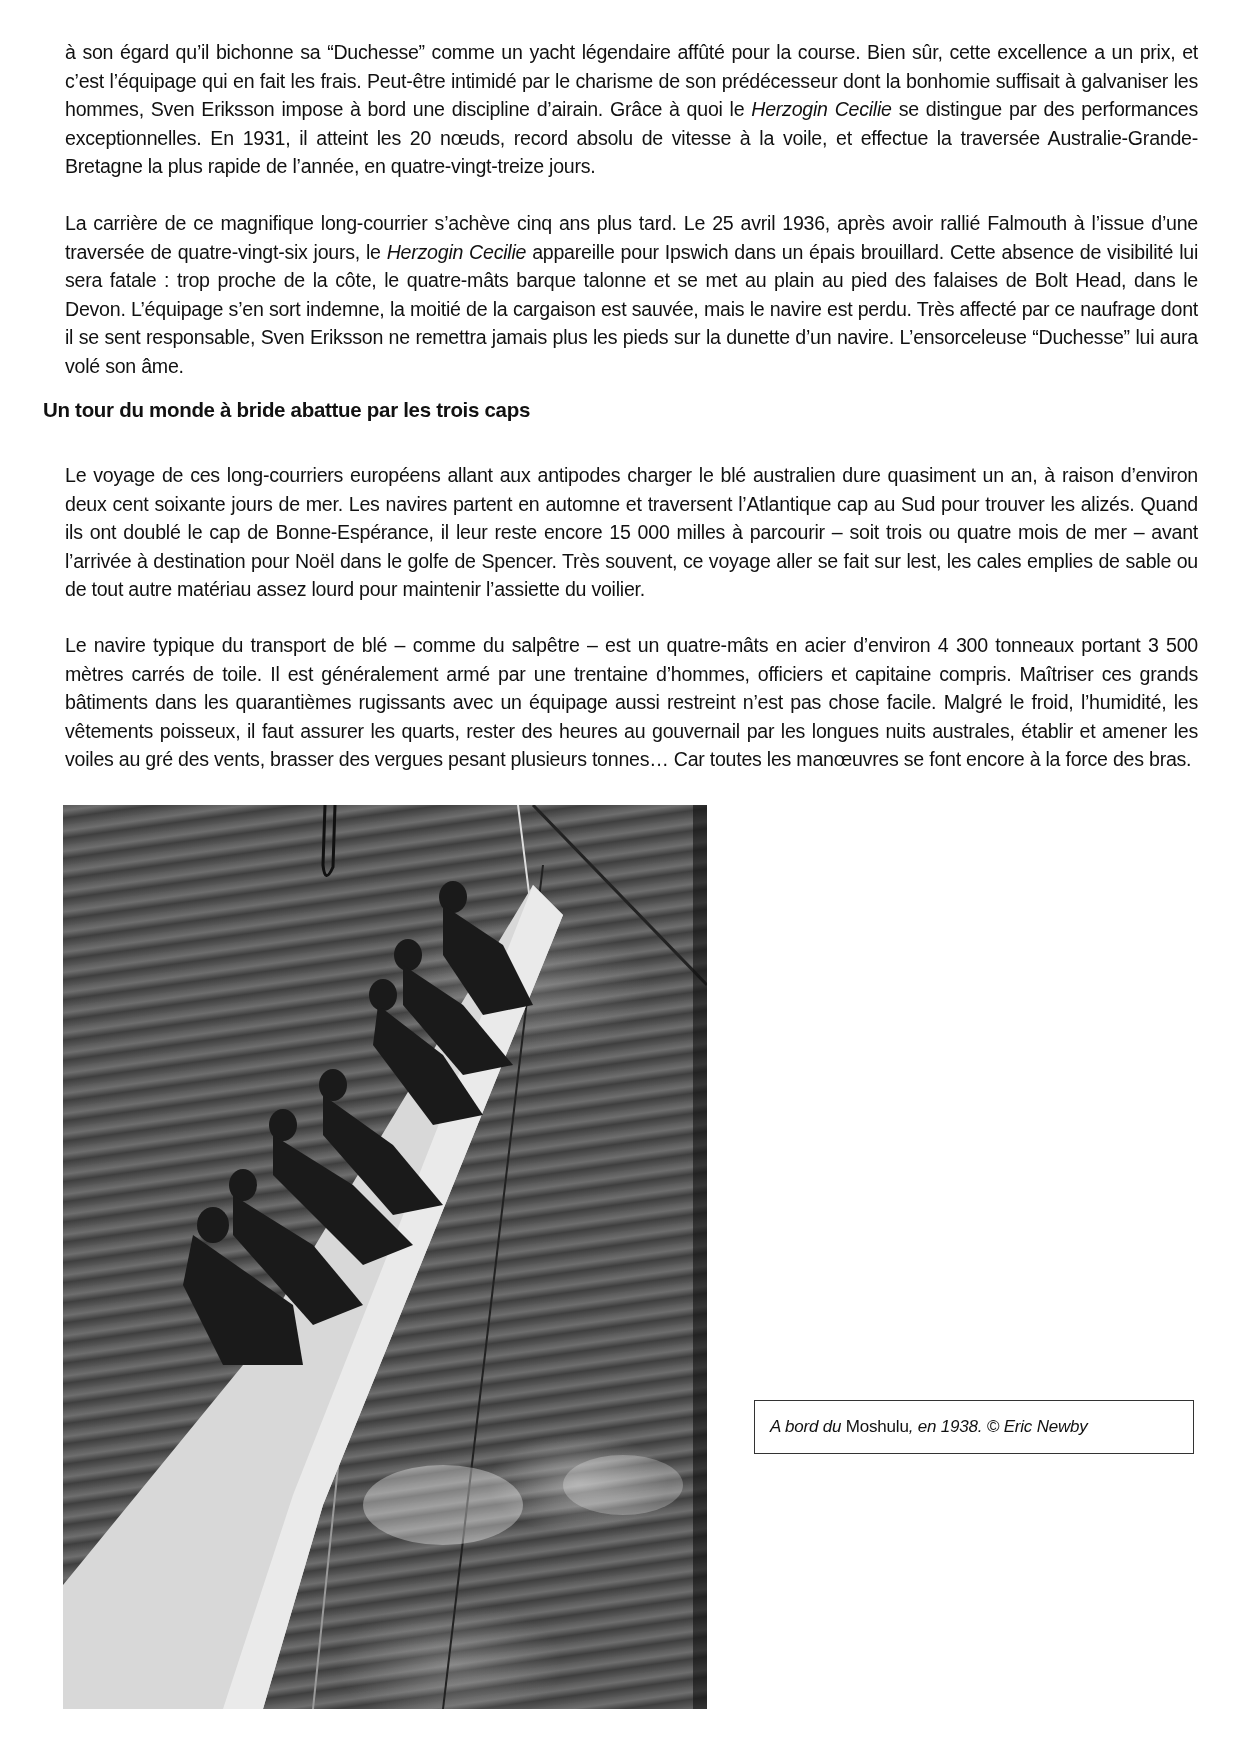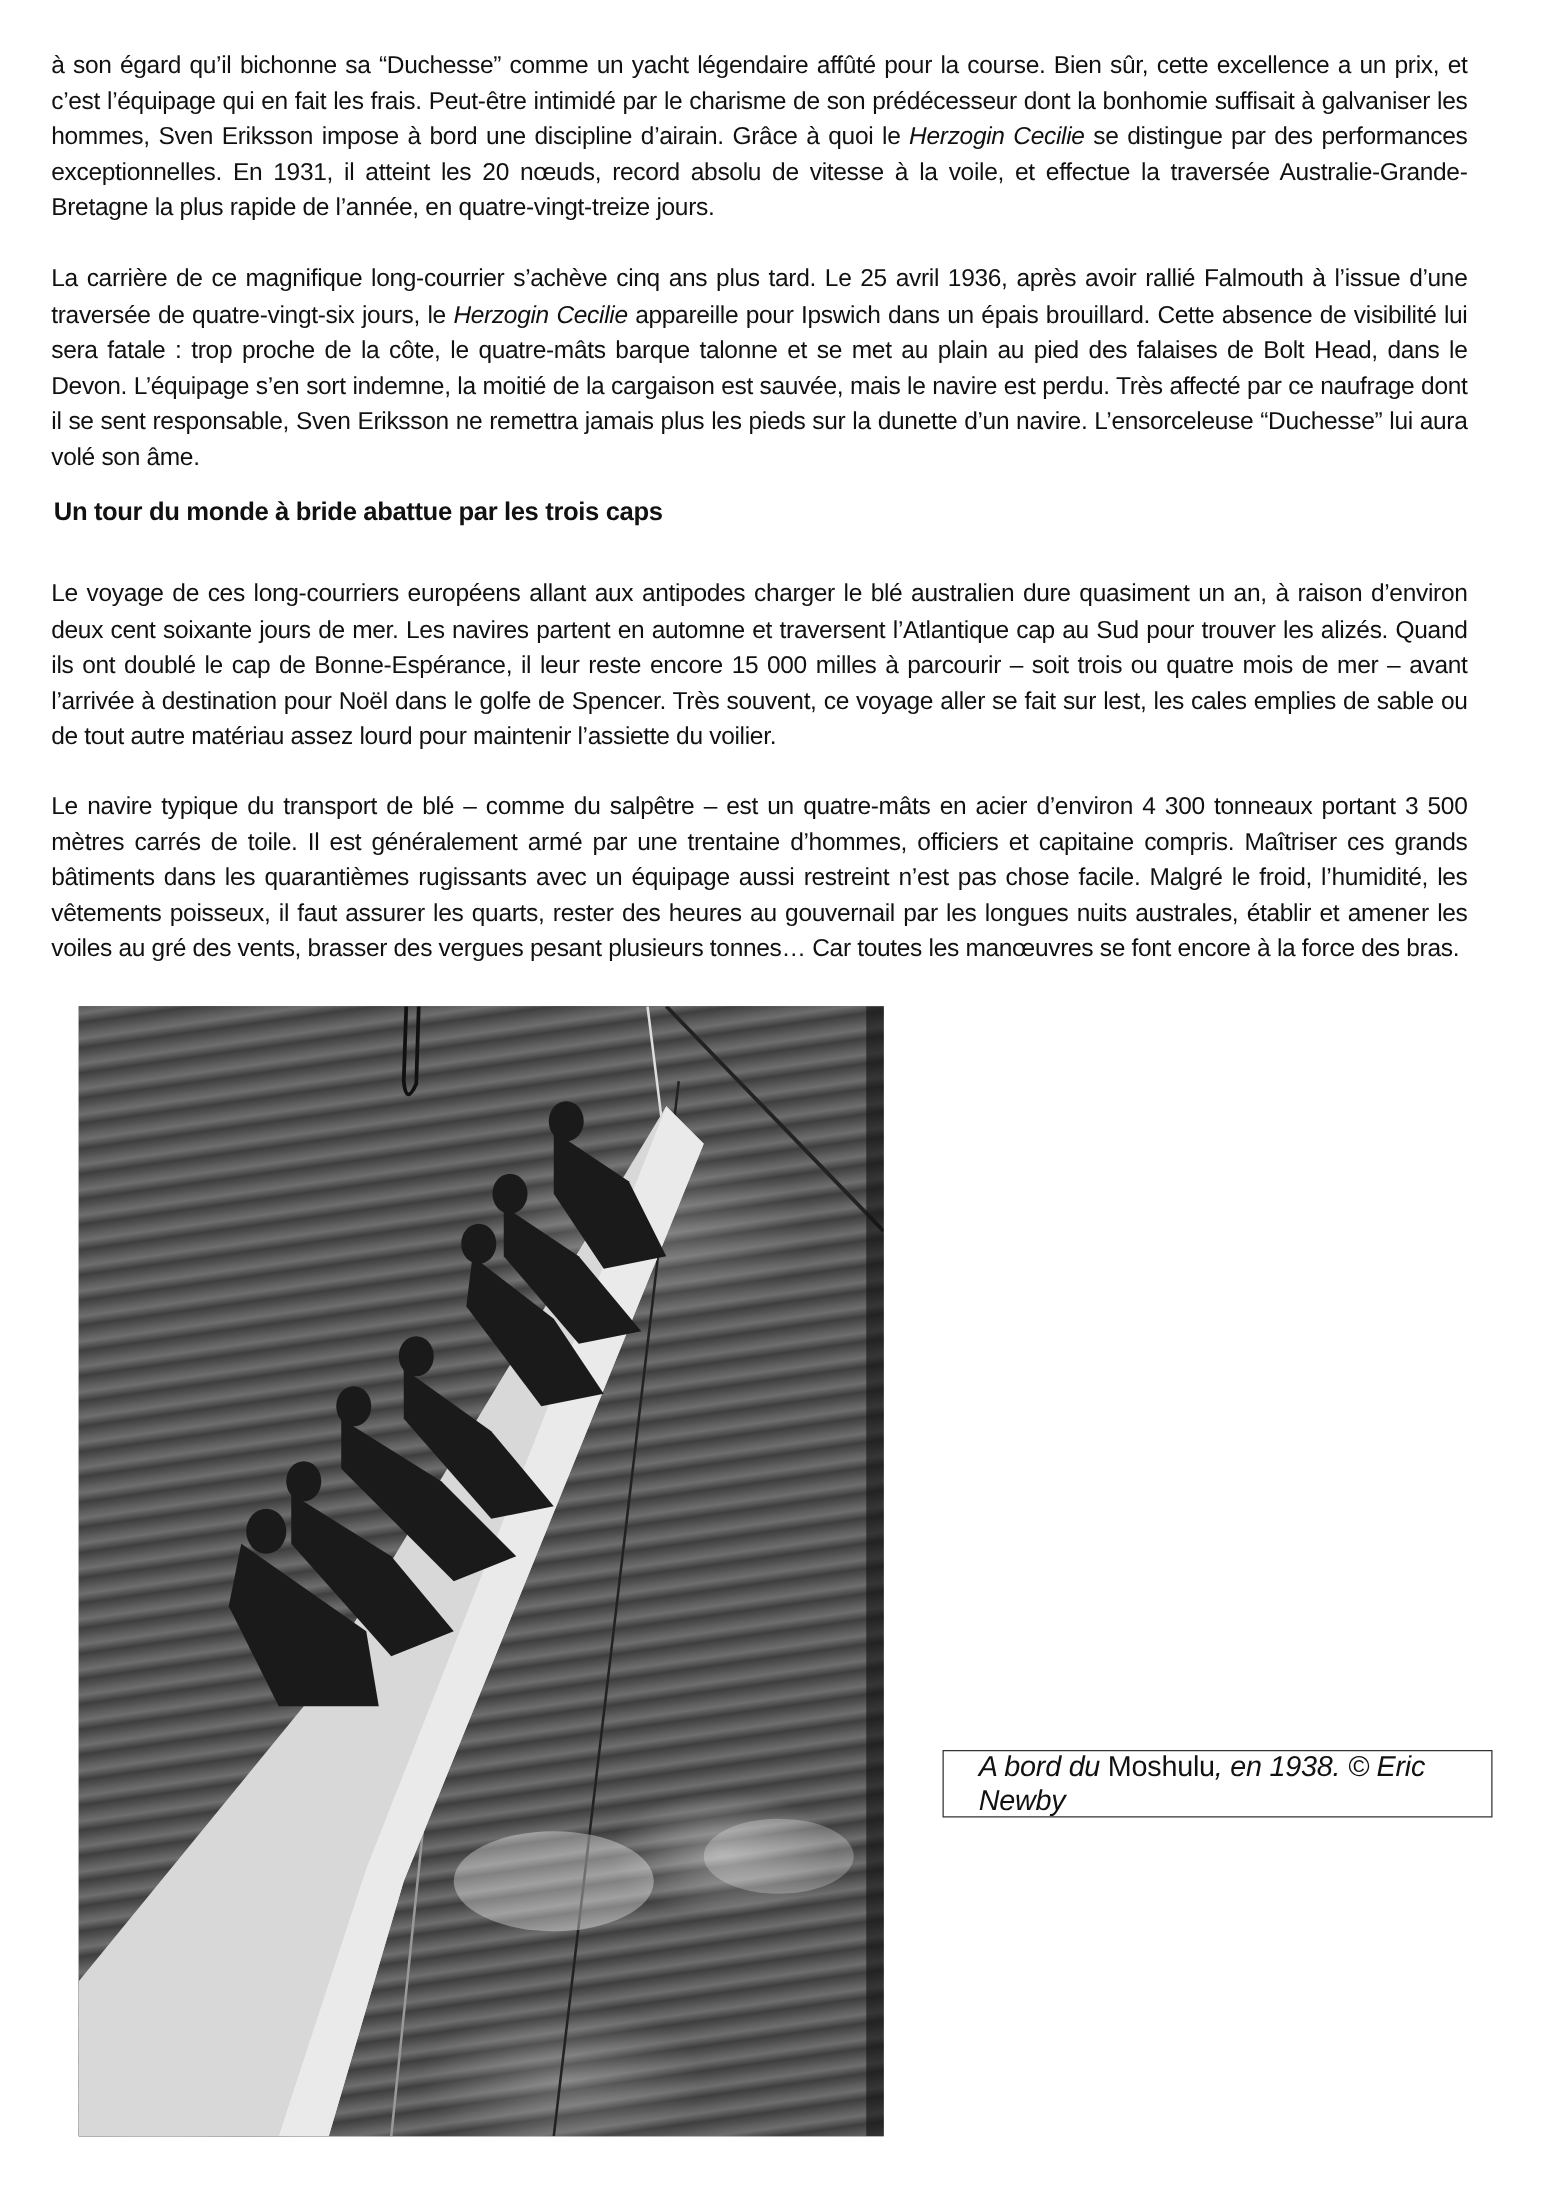--- a/index.html
+++ b/index.html
@@ -2,21 +2,21 @@
 <html><head>
   <meta charset="utf-8">
   <style>
     html, body { margin: 0; padding: 0; background: #ffffff; }
     body {
       width: 1240px; height: 1753px; position: relative; overflow: hidden;
       font-family: "Liberation Sans", "DejaVu Sans", sans-serif;
       color: #111111;
     }
     .para {
-      position: absolute; left: 41px; width: 1133px;
+      position: absolute; left: 65px; width: 1133px;
       font-size: 19.6px; line-height: 28.6px;
       text-align: justify; margin: 0;
       letter-spacing: -0.25px;
     }
     #p1 { top: 38px; }
     #p2 { top: 209px; }
     #h1 {
       position: absolute; left: 43px; top: 398px; margin: 0;
       font-size: 20.5px; font-weight: bold; letter-spacing: -0.3px;
     }
@@ -31,22 +31,22 @@
         radial-gradient(ellipse 20% 8% at 80% 75%, rgba(255,255,255,0.35), transparent 70%),
         radial-gradient(ellipse 25% 10% at 60% 95%, rgba(255,255,255,0.2), transparent 70%),
         repeating-linear-gradient(172deg, #5a5a5a 0px, #6e6e6e 6px, #3f3f3f 13px, #585858 20px),
         #4a4a4a;
       filter: grayscale(1);
     }
     .photo svg { position: absolute; left: 0; top: 0; width: 100%; height: 100%; }
     .caption-box {
       position: absolute; left: 754px; top: 1400px; width: 440px; height: 54px;
       border: 1.5px solid #333333; box-sizing: border-box;
-      display: flex; align-items: center; padding-left: 28px;
-      font-size: 23px; letter-spacing: -0.2px;
+      display: flex; align-items: center; padding-left: 15px;
+      font-size: 17px; letter-spacing: -0.2px;
     }
   </style>
 </head>
 <body>
 
 <div>
   <p class="para" id="p1"><span>à son égard qu’il bichonne sa “Duchesse” comme un yacht légendaire affûté pour la course. Bien sûr, cette excellence a un prix, et c’est l’équipage qui en fait les frais. Peut-être intimidé par le charisme de son prédécesseur dont la bonhomie suffisait à galvaniser les hommes, Sven Eriksson impose à bord une discipline d’airain. Grâce à quoi le </span><em>Herzogin Cecilie</em><span> se distingue par des performances exceptionnelles. En 1931, il atteint les 20 nœuds, record absolu de vitesse à la voile, et effectue la traversée Australie-Grande-Bretagne la plus rapide de l’année, en quatre-vingt-treize jours.</span></p>
   <p class="para" id="p2"><span>La carrière de ce magnifique long-courrier s’achève cinq ans plus tard. Le 25 avril 1936, après avoir rallié Falmouth à l’issue d’une traversée de quatre-vingt-six jours, le </span><em>Herzogin Cecilie</em><span> appareille pour Ipswich dans un épais brouillard. Cette absence de visibilité lui sera fatale : trop proche de la côte, le quatre-mâts barque talonne et se met au plain au pied des falaises de Bolt Head, dans le Devon. L’équipage s’en sort indemne, la moitié de la cargaison est sauvée, mais le navire est perdu. Très affecté par ce naufrage dont il se sent responsable, Sven Eriksson ne remettra jamais plus les pieds sur la dunette d’un navire. L’ensorceleuse “Duchesse” lui aura volé son âme.</span></p>
 
   <h2 id="h1">Un tour du monde à bride abattue par les trois caps</h2>

